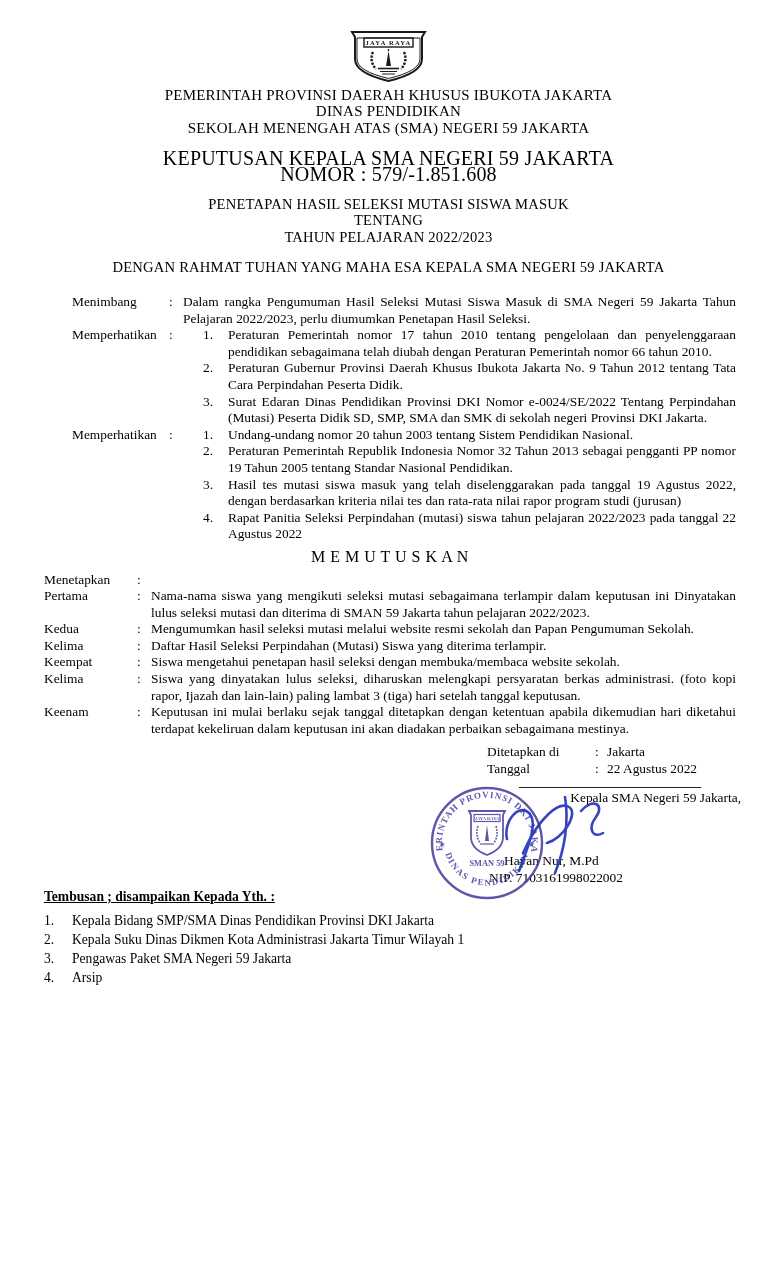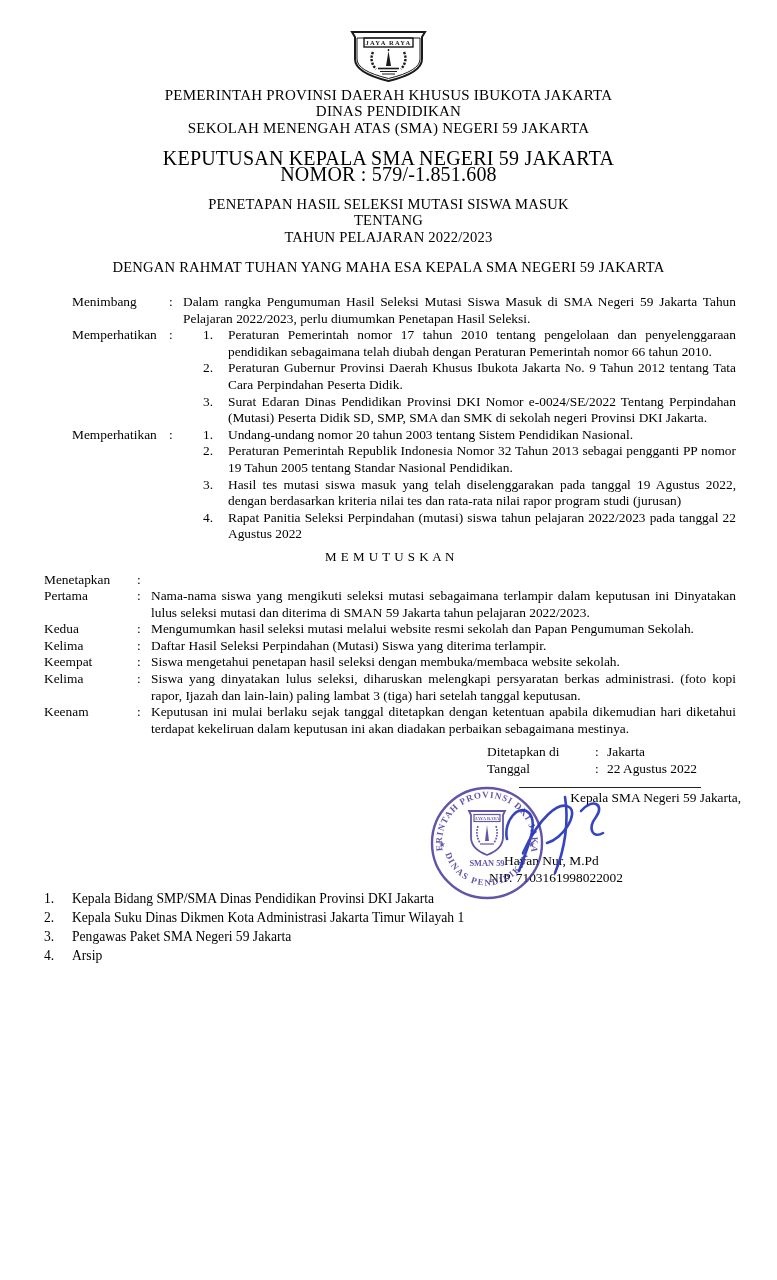--- a/index.html
+++ b/index.html
@@ -16,21 +16,21 @@
   .hdr-title { top:150px; font-size:20px; line-height:16.3px; letter-spacing:.2px; }
   .hdr-tentang { top:196px; font-size:14.6px; line-height:16.3px; letter-spacing:.2px; }
   .hdr-invocation { top:259px; font-size:14.6px; letter-spacing:.2px; }
   
   .body { position:absolute; left:44px; top:294px; width:692px; font-size:13.4px; line-height:16.6px; }
   .prow { display:grid; grid-template-columns:97px 14px 1fr;margin-left:28px; }
   .drow { display:grid; grid-template-columns:93px 14px 1fr; }
   .lbl { white-space:nowrap; }
   .just { text-align:justify; }
   .li { display:grid; grid-template-columns:25px 1fr; margin-left:20px; }
-  .memutuskan { text-align:center; font-size:13px; margin:6px 0 6px 0; letter-spacing:.5px; }
+  .memutuskan { text-align:center; font-size:16px; margin:6px 0 6px 0; letter-spacing:.5px; }
   
   .sig-place { position:absolute; left:487px; top:744px; display:grid; grid-template-columns:108px 12px auto; font-size:13.4px; line-height:16.6px; }
   .sig-date  { position:absolute; left:487px; top:761px; display:grid; grid-template-columns:108px 12px auto; font-size:13.4px; line-height:16.6px; }
   .sig-line  { position:absolute; left:519px; top:787px; width:182px; border-top:1.3px solid #222; }
   .sig-kepala{ position:absolute; left:455px; top:790px; width:286px; text-align:right; font-size:13.4px; }
   .sig-name  { position:absolute; left:504px; top:853px; font-size:13.4px; }
   .sig-nip   { position:absolute; left:489px; top:870px; font-size:13.4px; }
   .stamp     { position:absolute; left:429px; top:785px; width:116px; height:116px; z-index:5; opacity:.88; }
   .signature { position:absolute; left:493px; top:787px; width:122px; height:92px; z-index:6; }
   
@@ -213,20 +213,21 @@
       <g fill="none" stroke="#2635b8" stroke-width="2.6" stroke-linecap="round" opacity="0.92">
         <path d="M14,52 C10,34 26,16 36,26 C46,36 34,62 26,84"></path>
         <path d="M30,66 C46,30 66,14 76,20 C86,26 70,52 54,56"></path>
         <path d="M72,10 C76,34 72,62 62,86"></path>
         <path d="M88,24 C100,10 112,18 103,30 C94,42 100,52 110,46"></path>
       </g>
     </svg>
   </div>
 
   <div class="tembusan">
+    <div class="tem-head">Tembusan ; disampaikan Kepada Yth. :</div>
     <div class="tem-item">
       <span>1.</span>
       <span>Kepala Bidang SMP/SMA Dinas Pendidikan Provinsi DKI Jakarta</span>
     </div>
     <div class="tem-item">
       <span>2.</span>
       <span>Kepala Suku Dinas Dikmen Kota Administrasi Jakarta Timur Wilayah 1</span>
     </div>
     <div class="tem-item">
       <span>3.</span>

